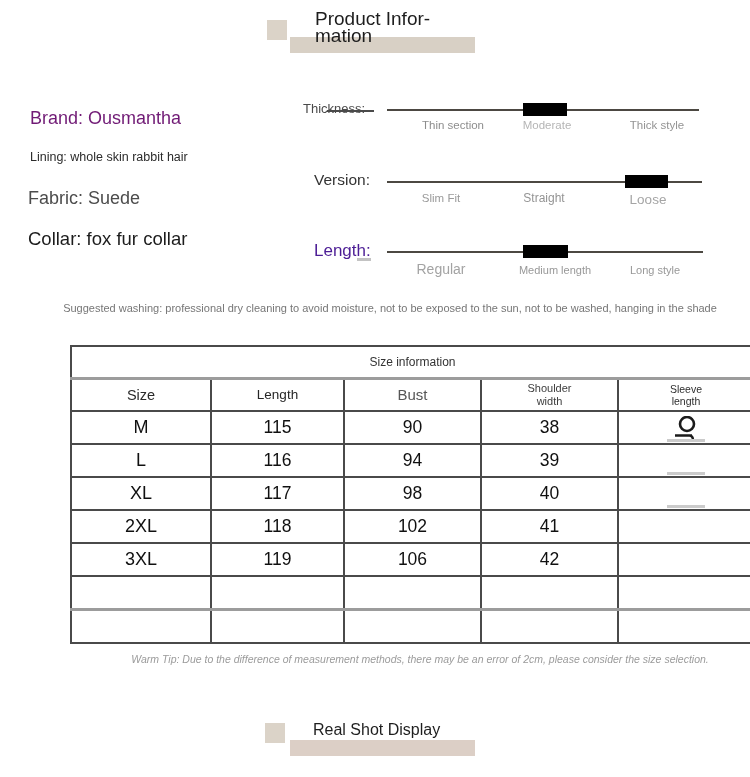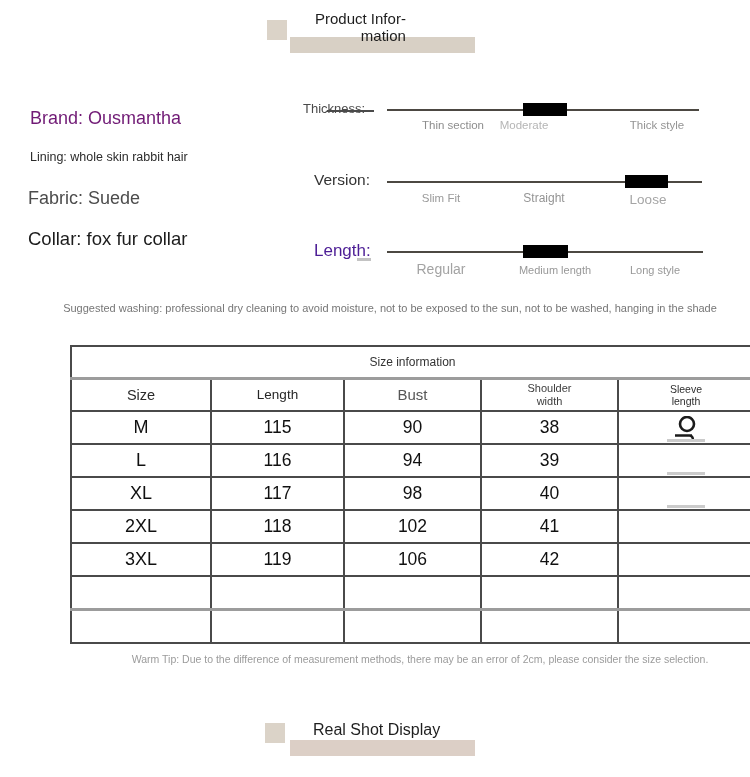--- a/index.html
+++ b/index.html
@@ -8,62 +8,62 @@
     font-family:"Liberation Sans","DejaVu Sans",sans-serif;
     -webkit-font-smoothing:antialiased;overflow:hidden;
   }
   .abs{position:absolute;}
 
   
   .sq{width:20px;height:20px;background:#dbd3c8;}
   .hbar{width:185px;height:16px;background:#d8d0c5;}
   .title-square{left:267px;top:20px;}
   .title-bar{left:290px;top:37px;}
-  .title-text{left:315px;top:11px;font-size:15px;line-height:16.5px;color:#1d1d1d;z-index:2;text-align:right;}
+  .title-text{left:315px;top:11px;font-size:19px;line-height:16.5px;color:#1d1d1d;z-index:2;}
   .footer-square{left:265px;top:723px;}
   .footer-bar{left:290px;top:740px;background:#dccfc6;}
   .footer-text{left:313px;top:721px;font-size:16px;color:#1e1e1e;z-index:2;}
 
   
   .d-brand{left:30px;top:108px;font-size:18px;color:#701a75;}
   .d-lining{left:30px;top:150px;font-size:12.5px;color:#2b2b2b;}
   .d-fabric{left:28px;top:188px;font-size:18px;color:#4c4c4c;}
   .d-collar{left:28px;top:228px;font-size:18.5px;color:#1c1c1c;}
 
   
   .sl-line{height:2px;background:#4c4842;}
   .sl-thumb{height:13px;background:#000;z-index:3;}
   .sl-opt{transform:translateX(-50%);white-space:nowrap;}
 
   .s1-label{left:303px;top:101px;font-size:13px;color:#4a4a4a;}
   .s1-strike{left:327px;top:110px;width:47px;height:2px;background:#4a4a4a;}
   .s1-line{left:387px;top:109px;width:312px;}
   .s1-thumb{left:523px;top:103px;width:44px;}
   .s1-o0{left:453px;top:119px;font-size:11.5px;color:#8d8d8d;}
-  .s1-o1{left:524px;top:119px;font-size:11.5px;color:#b5b5b5;}
+  .s1-o1{left:547px;top:119px;font-size:11.5px;color:#b5b5b5;}
   .s1-o2{left:657px;top:119px;font-size:11.5px;color:#949494;}
 
   .s2-label{left:314px;top:171px;font-size:15.5px;color:#333;}
   .s2-line{left:387px;top:181px;width:315px;}
   .s2-thumb{left:625px;top:175px;width:43px;}
   .s2-o0{left:441px;top:192px;font-size:11.5px;color:#9a9a9a;}
   .s2-o1{left:544px;top:191px;font-size:12px;color:#949494;}
   .s2-o2{left:648px;top:192px;font-size:13.5px;color:#a5a5a5;}
 
   .s3-label{left:314px;top:241px;font-size:17px;color:#4c1d95;}
   .s3-dash{left:357px;top:258px;width:14px;height:3px;background:#c3c3c3;}
   .s3-line{left:387px;top:251px;width:316px;}
   .s3-thumb{left:523px;top:245px;width:45px;}
   .s3-o0{left:441px;top:261px;font-size:14px;color:#a3a3a3;}
   .s3-o1{left:555px;top:264px;font-size:11px;color:#989898;}
   .s3-o2{left:655px;top:264px;font-size:11px;color:#989898;}
 
   
   .washing-note{left:40px;top:302px;width:700px;text-align:center;font-size:11px;color:#767676;}
-  .warm-tip{left:90px;top:653px;width:660px;text-align:center;font-size:10.5px;color:#9b9b9b;}
+  .warm-tip{left:90px;top:653px;width:660px;text-align:center;font-size:10.5px;color:#9b9b9b;font-style:italic;}
 
   
   .table-wrap{left:33px;top:345px;width:683px;padding-left:37px;}
   table.size-table{border-collapse:collapse;table-layout:fixed;width:683px;border:2px solid #383838;}
   .size-table td,.size-table th{border:2px solid #4a4a4a;text-align:center;vertical-align:middle;padding:0;color:#101010;overflow:hidden;}
   .size-table .caption-cell{height:30px;font-size:12px;color:#333;font-weight:normal;border-bottom:3px solid #9c9c9c;}
   .size-table th{height:30px;font-weight:normal;white-space:pre-line;line-height:1.15;}
   .size-table .th-size{font-size:14.5px;color:#2a2a2a;border-radius:6px;}
   .size-table .th-length{font-size:13.5px;color:#262626;}
   .size-table .th-bust{font-size:15px;color:#565656;}

